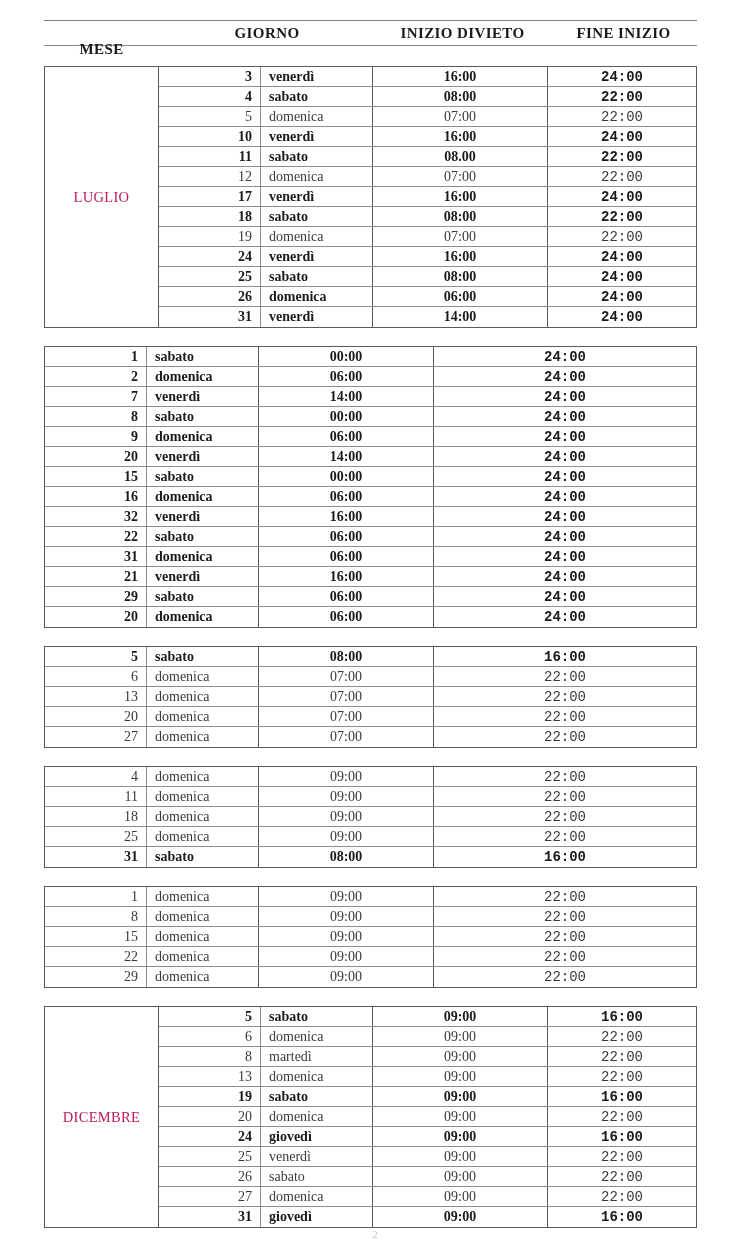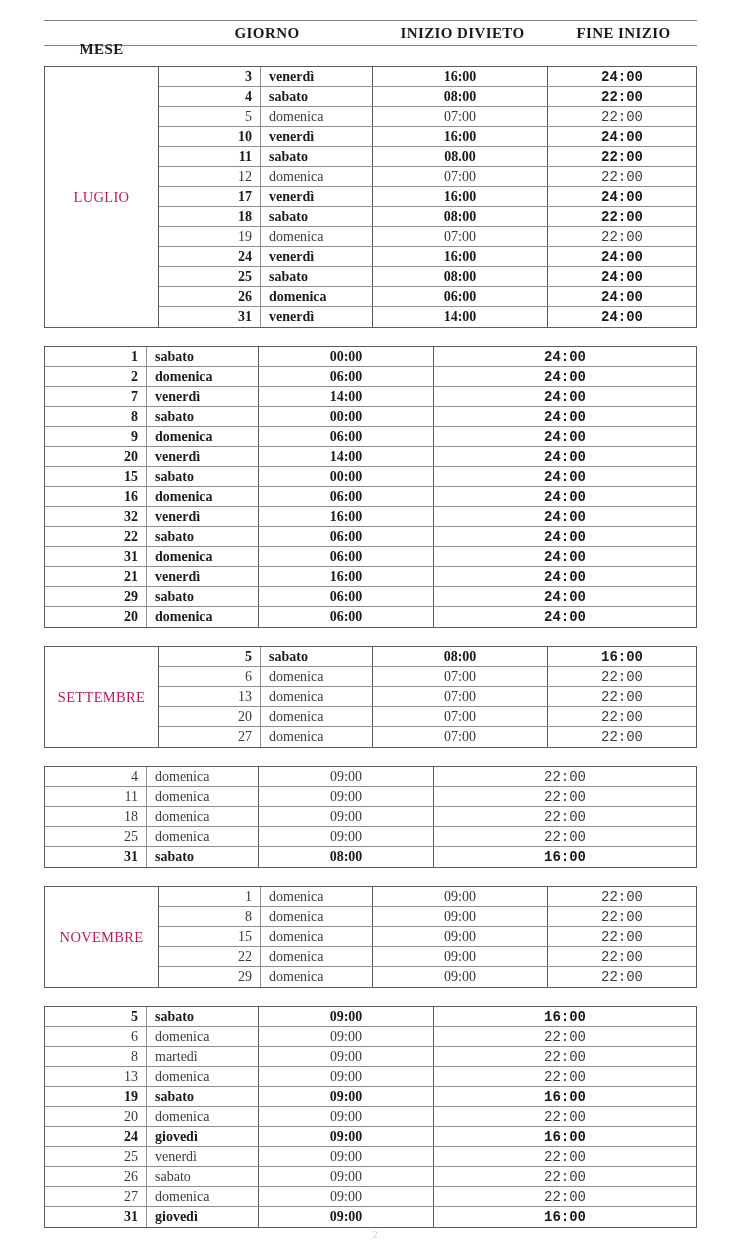--- a/index.html
+++ b/index.html
@@ -265,21 +265,20 @@
           </div>
           <div class="row bold">
             <div class="cell num">20</div>
             <div class="cell dayname">domenica</div>
             <div class="cell time-start">06:00</div>
             <div class="cell time-end">24:00</div>
           </div>
         </div>
       </div>
       <div class="month-table" style="top: 646px;">
-        <div class="month-label-cell">SETTEMBRE</div>
         <div class="rows-wrap">
           <div class="row bold">
             <div class="cell num">5</div>
             <div class="cell dayname">sabato</div>
             <div class="cell time-start">08:00</div>
             <div class="cell time-end">16:00</div>
           </div>
           <div class="row">
             <div class="cell num">6</div>
             <div class="cell dayname">domenica</div>
@@ -334,21 +333,20 @@
           </div>
           <div class="row bold">
             <div class="cell num">31</div>
             <div class="cell dayname">sabato</div>
             <div class="cell time-start">08:00</div>
             <div class="cell time-end">16:00</div>
           </div>
         </div>
       </div>
       <div class="month-table" style="top: 886px;">
-        <div class="month-label-cell">NOVEMBRE</div>
         <div class="rows-wrap">
           <div class="row">
             <div class="cell num">1</div>
             <div class="cell dayname">domenica</div>
             <div class="cell time-start">09:00</div>
             <div class="cell time-end">22:00</div>
           </div>
           <div class="row">
             <div class="cell num">8</div>
             <div class="cell dayname">domenica</div>
@@ -369,20 +367,21 @@
           </div>
           <div class="row">
             <div class="cell num">29</div>
             <div class="cell dayname">domenica</div>
             <div class="cell time-start">09:00</div>
             <div class="cell time-end">22:00</div>
           </div>
         </div>
       </div>
       <div class="month-table" style="top: 1006px;">
+        <div class="month-label-cell">DICEMBRE</div>
         <div class="rows-wrap">
           <div class="row bold">
             <div class="cell num">5</div>
             <div class="cell dayname">sabato</div>
             <div class="cell time-start">09:00</div>
             <div class="cell time-end">16:00</div>
           </div>
           <div class="row">
             <div class="cell num">6</div>
             <div class="cell dayname">domenica</div>

